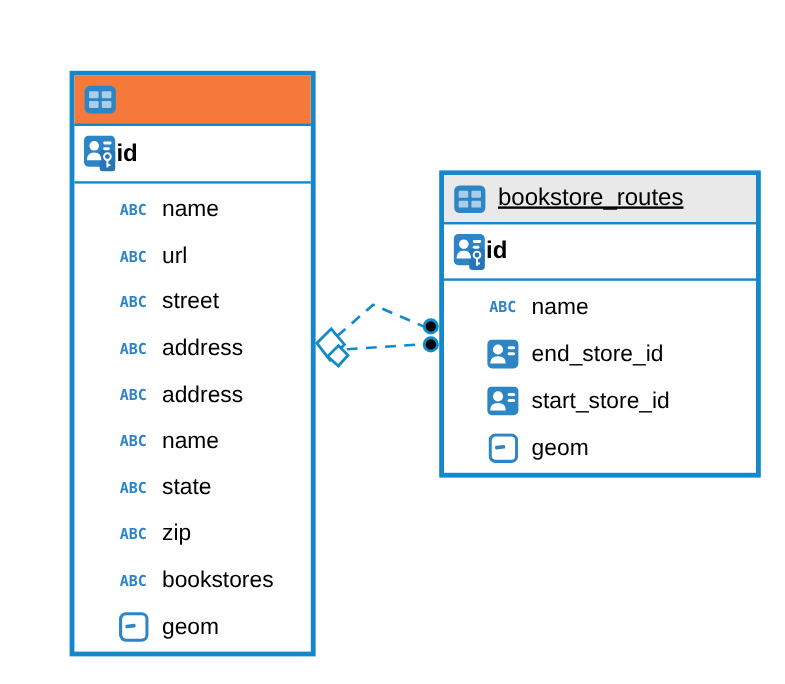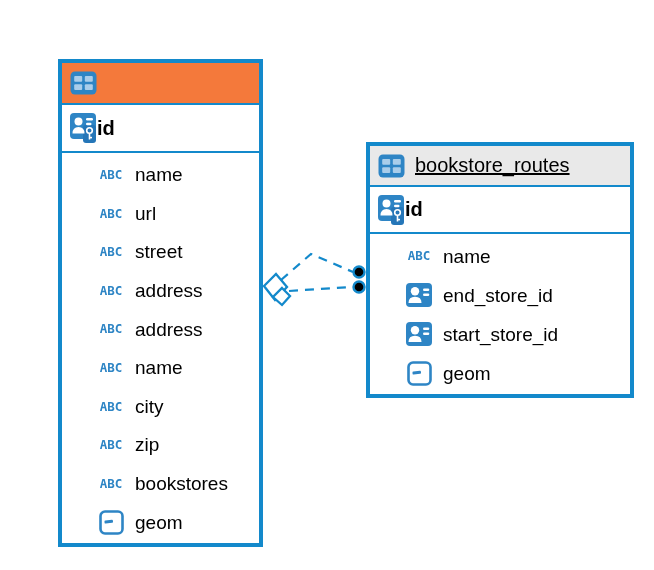--- a/index.html
+++ b/index.html
@@ -120,21 +120,21 @@
       <div class="col-row">
         <span class="icon-cell">
             <span class="abc">ABC</span>
           </span>
         <span>name</span>
       </div>
       <div class="col-row">
         <span class="icon-cell">
             <span class="abc">ABC</span>
           </span>
-        <span>city</span>
+        <span>state</span>
       </div>
       <div class="col-row">
         <span class="icon-cell">
             <span class="abc">ABC</span>
           </span>
         <span>zip</span>
       </div>
       <div class="col-row">
         <span class="icon-cell">
             <span class="abc">ABC</span>

